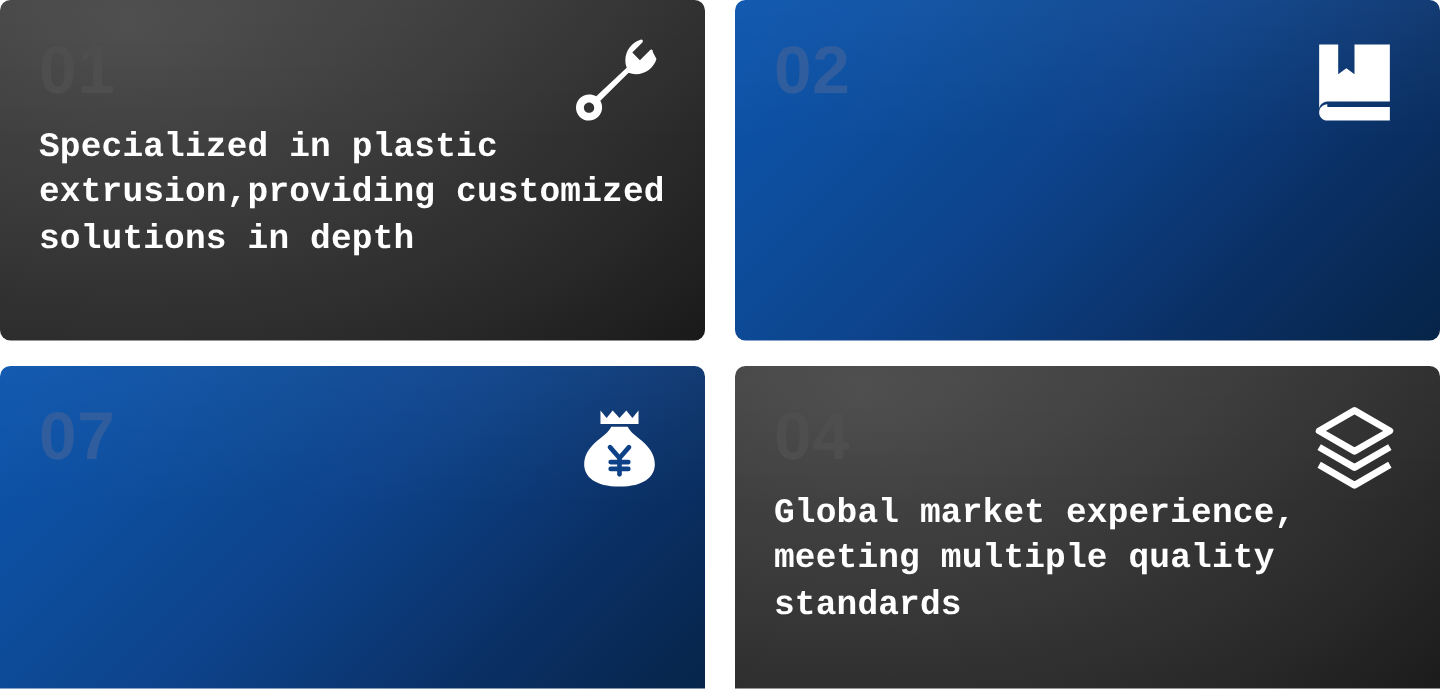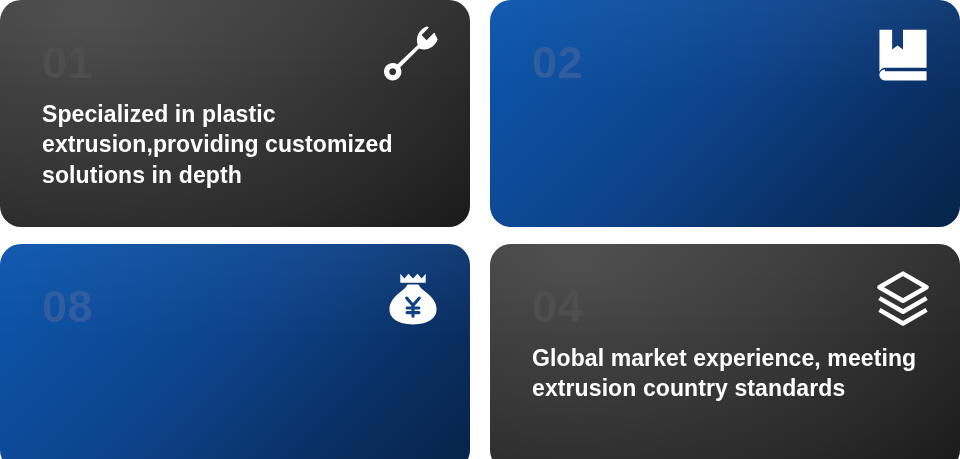--- a/index.html
+++ b/index.html
@@ -21,24 +21,24 @@
     display: grid;
     grid-template-columns: 470px 470px;
     grid-template-rows: 227px 227px;
     column-gap: 20px;
     row-gap: 17px;
     background: #ffffff;
   }
 
   .feature-card {
     position: relative;
-    border-radius: 21px;
+    border-radius: 7px;
     overflow: hidden;
     box-sizing: border-box;
-    padding: 16px;
+    padding: 0;
   }
 
   
   .card-dark {
     background:
       radial-gradient(120% 150% at 18% 8%, #4a4a4a 0%, #3a3a3a 38%, #2a2a2a 68%, #141414 100%);
   }
   .card-blue {
     background:
       linear-gradient(135deg, #0b55ae 0%, #0d4e9e 22%, #0d4289 48%, #0a2f63 76%, #062448 100%);
@@ -76,20 +76,21 @@
   .card-blue .card-number { color: #2f5d9e; }
 
   .card-title {
     font-size: 23px;
     font-weight: 700;
     line-height: 1.32;
     color: #ffffff;
     letter-spacing: 0.1px;
     margin: 0;
     max-width: 418px;
+    font-family: Liberation Mono, monospace;
   }
   .card-title.narrow { max-width: 400px; }
 
   
   .card-icon {
     position: absolute;
     top: 26px;
     right: 28px;
     width: 58px;
     height: 58px;
@@ -141,33 +142,33 @@
         </g>
         <g fill="none" stroke="#0d4289" stroke-width="3.4" stroke-linecap="round">
           <path d="M25 31l7 8 7-8"></path>
           <path d="M32 39v12"></path>
           <path d="M25.5 42h13"></path>
           <path d="M25.5 47h13"></path>
         </g>
       </svg>
     </span>
     <div class="card-inner">
-      <div class="card-number">08</div>
+      <div class="card-number">07</div>
     </div>
   </div>
 
   <div class="feature-card card-dark">
     <span class="card-icon">
       <svg viewBox="0 0 64 64" xmlns="http://www.w3.org/2000/svg">
         <g fill="none" stroke="#ffffff" stroke-width="5" stroke-linejoin="round">
           <path d="M32 4L58 19 32 34 6 19z"></path>
           <path d="M6 31l26 15 26-15"></path>
           <path d="M6 44l26 15 26-15"></path>
         </g>
       </svg>
     </span>
     <div class="card-inner">
       <div class="card-number">04</div>
-      <div class="card-title">Global market experience, meeting extrusion country standards</div>
+      <div class="card-title">Global market experience, meeting multiple quality standards</div>
     </div>
   </div>
 
 </div>
 
 </body></html>

